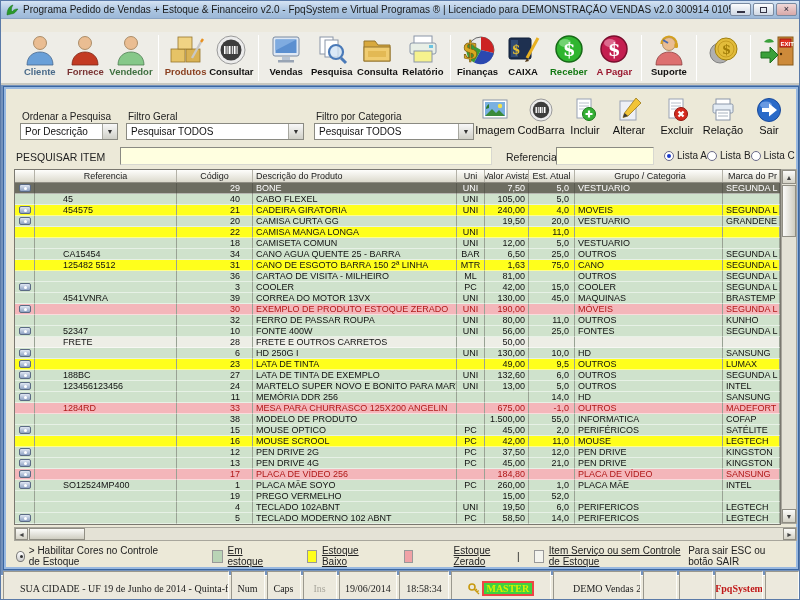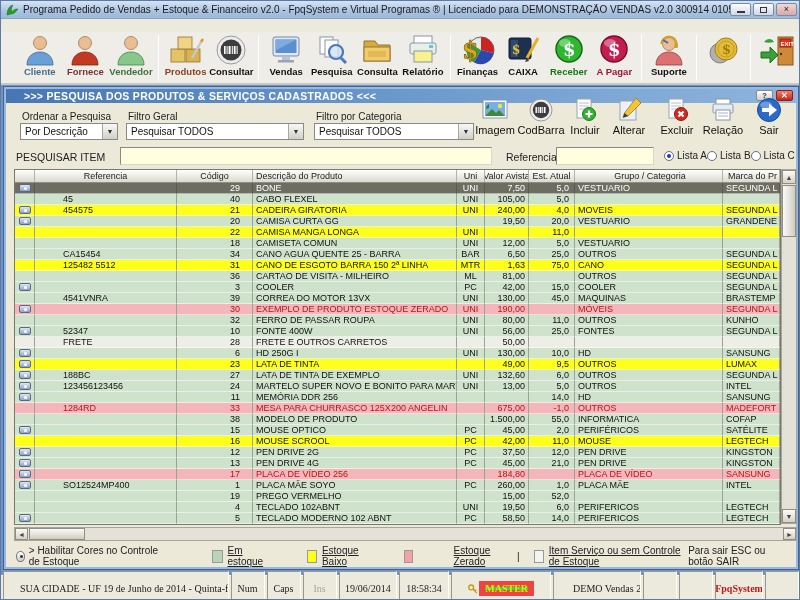--- a/index.html
+++ b/index.html
@@ -108,21 +108,21 @@
   .swatch { width:13px; height:13px; border:1px solid #999; margin-right:5px; }
   .leg-item { display:flex; align-items:center;text-decoration:underline; }
   .exit-hint { margin-left:auto; margin-right:8px; font-size:10px; }
 
   
   .statusbar { position:absolute; left:0; top:574px; width:800px; height:26px; background:#ece9dd; border-top:1px solid #fff;
     display:flex; align-items:center; gap:2px; padding:0 2px; }
   .spanel { height:36px; border:1px solid; border-color:#9a988e #fcfcf8 #fcfcf8 #9a988e; display:flex; align-items:center;
     font-size:10px; color:#222; padding:0 16px; white-space:nowrap; overflow:hidden; background:#ece9dd;font-family:Liberation Serif, serif; }
   .spanel.dim { color:#a8a69c; }
-  .master-box { background:#3fd23f; border:6px solid #ef4444; color:#d8f000; font-weight:bold; font-size:10px;
+  .master-box { background:#3fd23f; border:2px solid #ef4444; color:#d8f000; font-weight:bold; font-size:10px;
     height:15px; display:flex; align-items:center; justify-content:center; flex:1; }
   .fpq { color:#c01818; font-weight:bold; }
 </style>
 </head>
 <body>
 
 <div class="screen">
 
   <div class="titlebar">
     <svg width="14" height="14" viewBox="0 0 14 14">
@@ -293,27 +293,20 @@
         <circle cx="23" cy="20" r="1.2" fill="#4a2c08"></circle>
         <path d="M3 18 h9 v-5 l8 8 -8 8 v-5 H3 z" fill="#3aa03a" stroke="#1e701e"></path>
         <path d="M6 8 c3-4 8-4 10 0 c-4 1-7 1-10 0z" fill="#3aa03a"></path>
       </svg>
       <span class="tlabel"></span>
     </div>
   </div>
 
   <div class="mdi">
     <div class="form">
-      <div class="formhead">
-        <span>&gt;&gt;&gt;  PESQUISA DOS PRODUTOS &amp; SERVIÇOS CADASTRADOS  &lt;&lt;&lt;</span>
-        <span class="fh-btns">
-          <span class="fh-btn fh-help">?</span>
-          <span class="fh-btn fh-close">✕</span>
-        </span>
-      </div>
 
       <span class="flabel" style="left:16px;top:22px;">Ordenar a Pesquisa</span>
       <span class="flabel" style="left:122px;top:22px;">Filtro Geral</span>
       <span class="flabel" style="left:310px;top:22px;">Filtro por Categoria</span>
 
       <div class="combo" style="left:14px;top:34px;width:98px;">
         <span class="ctext">Por Descrição</span>
         <span class="carrow">▼</span>
       </div>
       <div class="combo" style="left:120px;top:34px;width:178px;">

